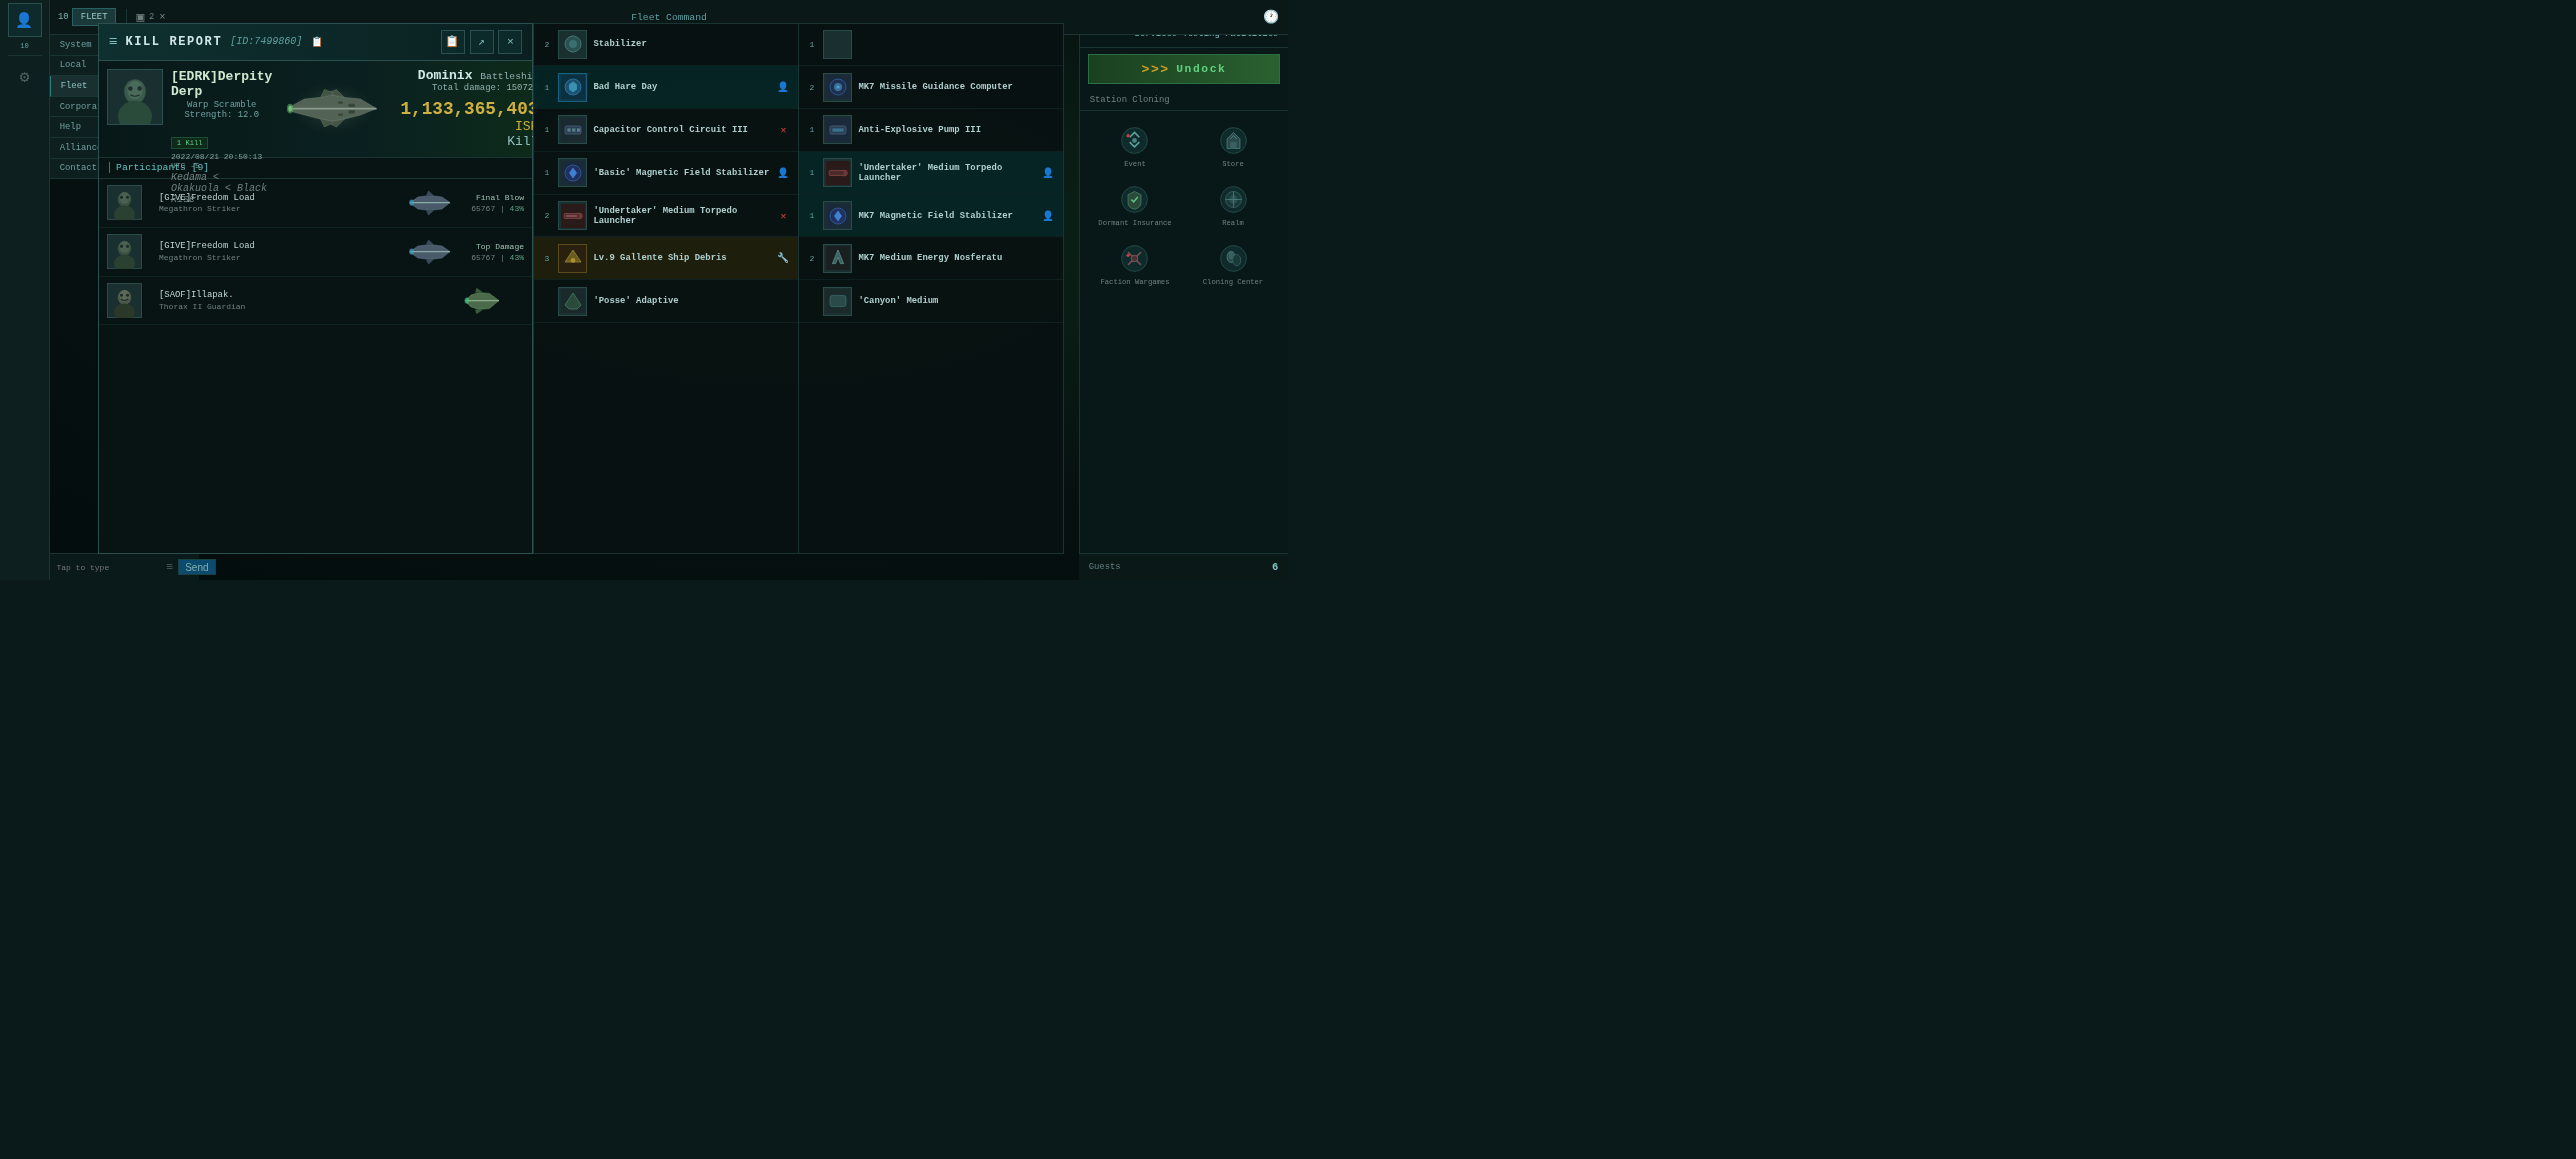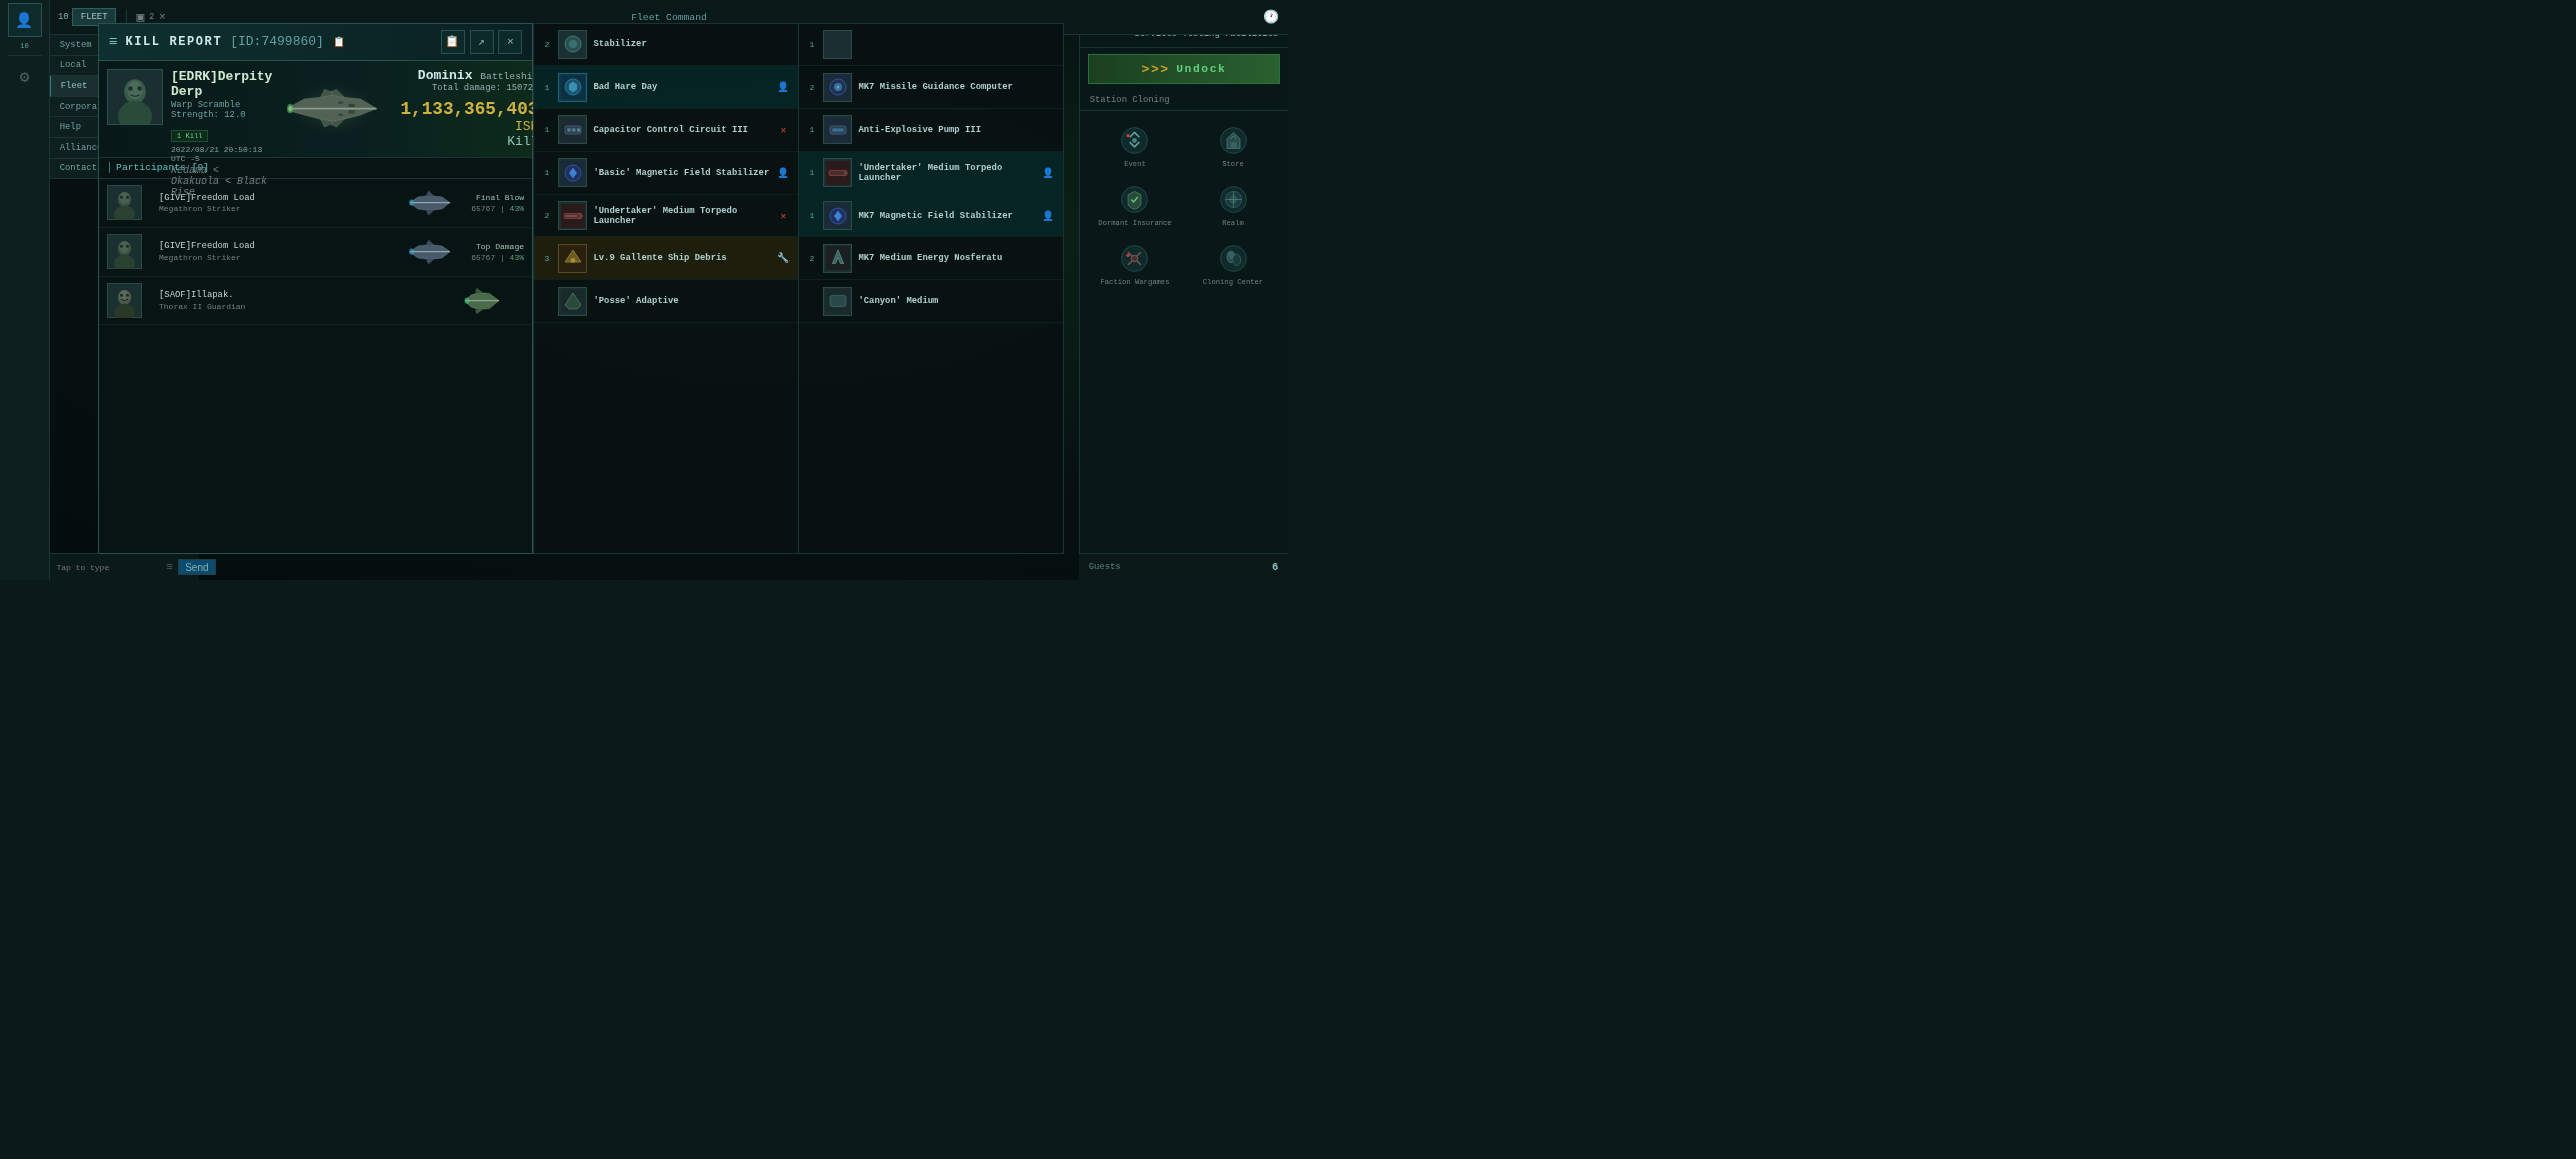--- a/index.html
+++ b/index.html
@@ -167,21 +167,22 @@
     .kill-report-title {
       color: #d0e8e8;
       font-size: 12px;
       font-weight: bold;
       letter-spacing: 1.6px;
       text-transform: uppercase;
     }
 
     .kill-id {
       color: #60a0a0;
-      font-size: 13px;
+      font-size: 10px;
+      font-style: italic;
     }
 
     .header-icons {
       margin-left: auto;
       display: flex;
       gap: 4.8px;
     }
 
     .header-icon-btn {
       width: 24px;
@@ -237,21 +238,22 @@
     .player-name {
       color: #d0e8d0;
       font-size: 13px;
       font-weight: bold;
       margin-bottom: 1.6px;
     }
 
     .player-detail {
       color: #70a0a0;
       font-size: 8.9px;
-      margin-bottom: 7px;
+      margin-bottom: 14px;
+      text-align: center;
     }
 
     .kill-badge {
       display: inline-block;
       background: #0d2a1a;
       border: 0.8px solid #1a5030;
       color: #60d080;
       font-size: 7.2px;
       padding: 0.8px 4.8px;
       margin-bottom: 3.2px;

